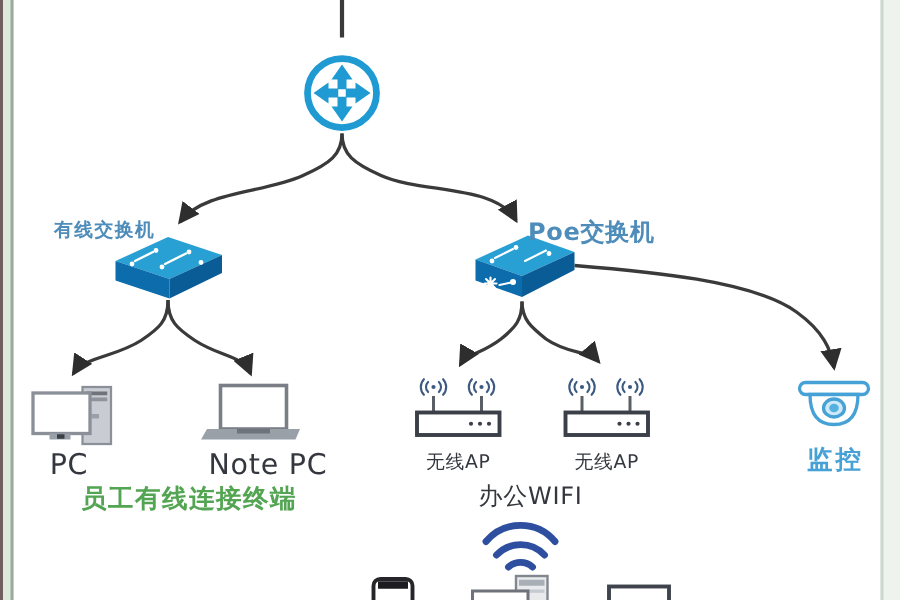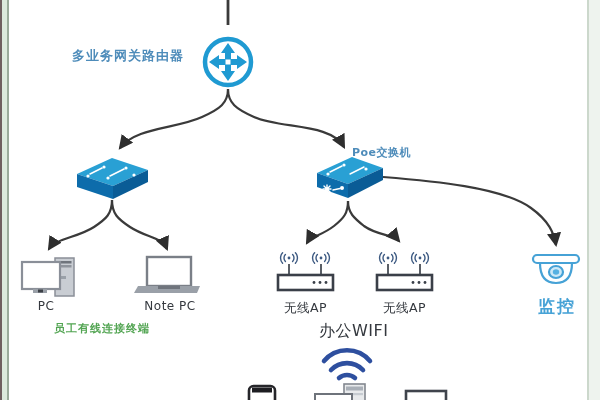--- a/index.html
+++ b/index.html
@@ -6,22 +6,22 @@
   body{width:600px;height:400px;overflow:hidden;background:#ffffff;
        font-family:"DejaVu Sans","Liberation Sans",sans-serif;}
   #stage{position:relative;width:600px;height:400px;background:#ffffff;overflow:hidden;}
   .edge-left{position:absolute;left:0;top:0;width:9px;height:400px;background:#dceadc;
              border-left:2px solid #6f5f5f;border-right:2px solid #9aab9a;box-sizing:border-box;}
   .edge-right{position:absolute;left:587px;top:0;width:13px;height:400px;background:#eef3ee;
               border-left:2px solid #ccd8cc;box-sizing:border-box;}
   svg{position:absolute;left:0;top:0;}
   .lbl{position:absolute;white-space:nowrap;}
   .lbl-blue{color:#4e8cba;font-weight:bold;font-size:13px;letter-spacing:1px;}
-  .lbl-dark{color:#34383e;font-size:12px;letter-spacing:.5px;}
-  .lbl-green{color:#53a553;font-weight:bold;font-size:11px;letter-spacing:1px;}
+  .lbl-dark{color:#34383e;font-size:19px;letter-spacing:.5px;}
+  .lbl-green{color:#53a553;font-weight:bold;font-size:17px;letter-spacing:1px;}
   .lbl-cam{color:#46a2d6;font-weight:bold;font-size:17px;letter-spacing:2px;}
   .ctr{text-align:center;}
 </style>
 </head>
 <body>
 
 <div id="stage">
 
   <div class="edge-left"></div>
   <div class="edge-right"></div>
@@ -152,22 +152,22 @@
       <rect x="344" y="384" width="21" height="22" fill="#e8eaec" stroke="#82878f" stroke-width="1.6"></rect>
       <rect x="346" y="386.5" width="17" height="4" fill="#a9afb7"></rect>
       <rect x="346" y="393" width="17" height="2.2" fill="#c6cbd1"></rect>
       <rect x="315" y="394" width="37" height="12" fill="#ffffff" stroke="#6e737b" stroke-width="2"></rect>
     </g>
     <g>
       <rect x="406" y="391" width="40" height="15" fill="#ffffff" stroke="#3f444c" stroke-width="2.6"></rect>
     </g>
   </svg>
 
-  <div class="lbl lbl-blue" style="left:72px;top:47px;">多业务网关路由器</div>
-  <div class="lbl lbl-blue" style="left:352px;top:145px;font-size:11px;letter-spacing:.5px;">Poe交换机</div>
+  <div class="lbl lbl-blue" style="left:36px;top:145px;font-size:12.5px;">有线交换机</div>
+  <div class="lbl lbl-blue" style="left:352px;top:145px;font-size:16px;letter-spacing:.5px;">Poe交换机</div>
   <div class="lbl lbl-dark ctr" style="left:25px;top:299px;width:42px;">PC</div>
   <div class="lbl lbl-dark ctr" style="left:139px;top:299px;width:62px;">Note PC</div>
   <div class="lbl lbl-green" style="left:54px;top:321px;">员工有线连接终端</div>
   <div class="lbl lbl-dark ctr" style="left:280px;top:300px;width:51px;font-size:12.5px;">无线AP</div>
   <div class="lbl lbl-dark ctr" style="left:379px;top:300px;width:51px;font-size:12.5px;">无线AP</div>
   <div class="lbl lbl-dark ctr" style="left:319px;top:321px;width:62px;font-size:16px;">办公WIFI</div>
   <div class="lbl lbl-cam ctr" style="left:535px;top:295px;width:44px;">监控</div>
 </div>
 
 </body></html>

